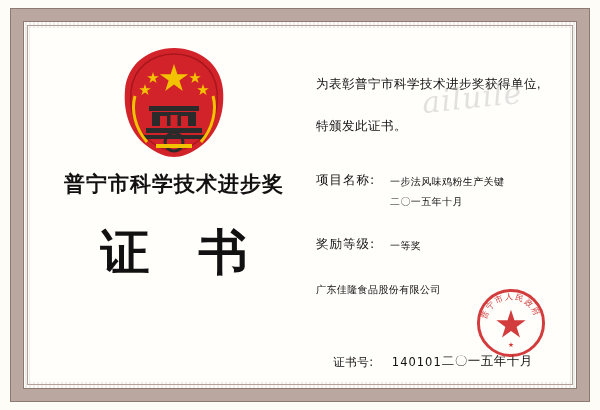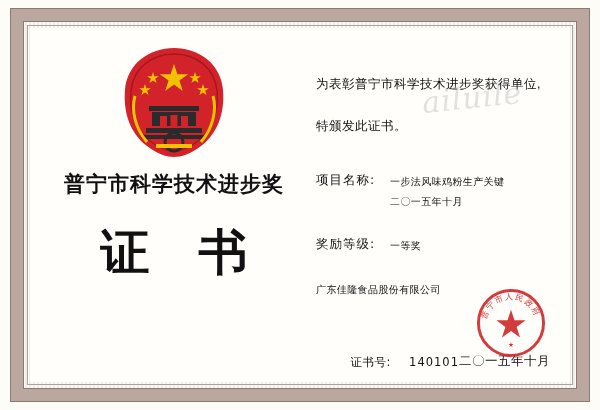--- a/index.html
+++ b/index.html
@@ -150,21 +150,21 @@
   .field-value .vl2 { display: block; }
 
   
   .footer {
     position: absolute;
     left: 286px;
     right: 16px;
     bottom: 12px;
     display: flex;
     align-items: flex-end;
-    justify-content: flex-end;
+    justify-content: center;
   }
   .cert-no {
     font-family: "DejaVu Sans", sans-serif;
     font-size: 11.5px;
     color: #111111;
     letter-spacing: 0.5px;
     white-space: nowrap;
   }
   .cert-no .num {
     margin-left: 14px;

